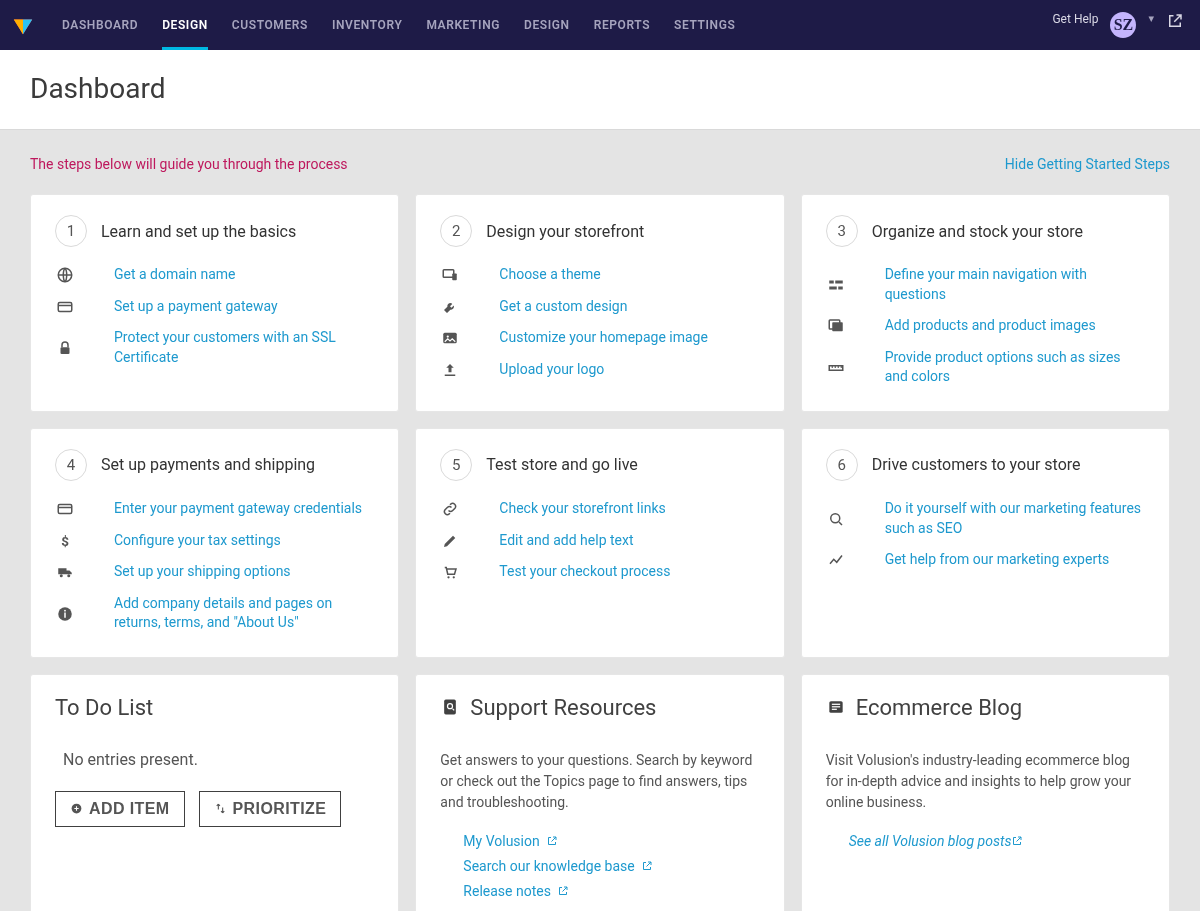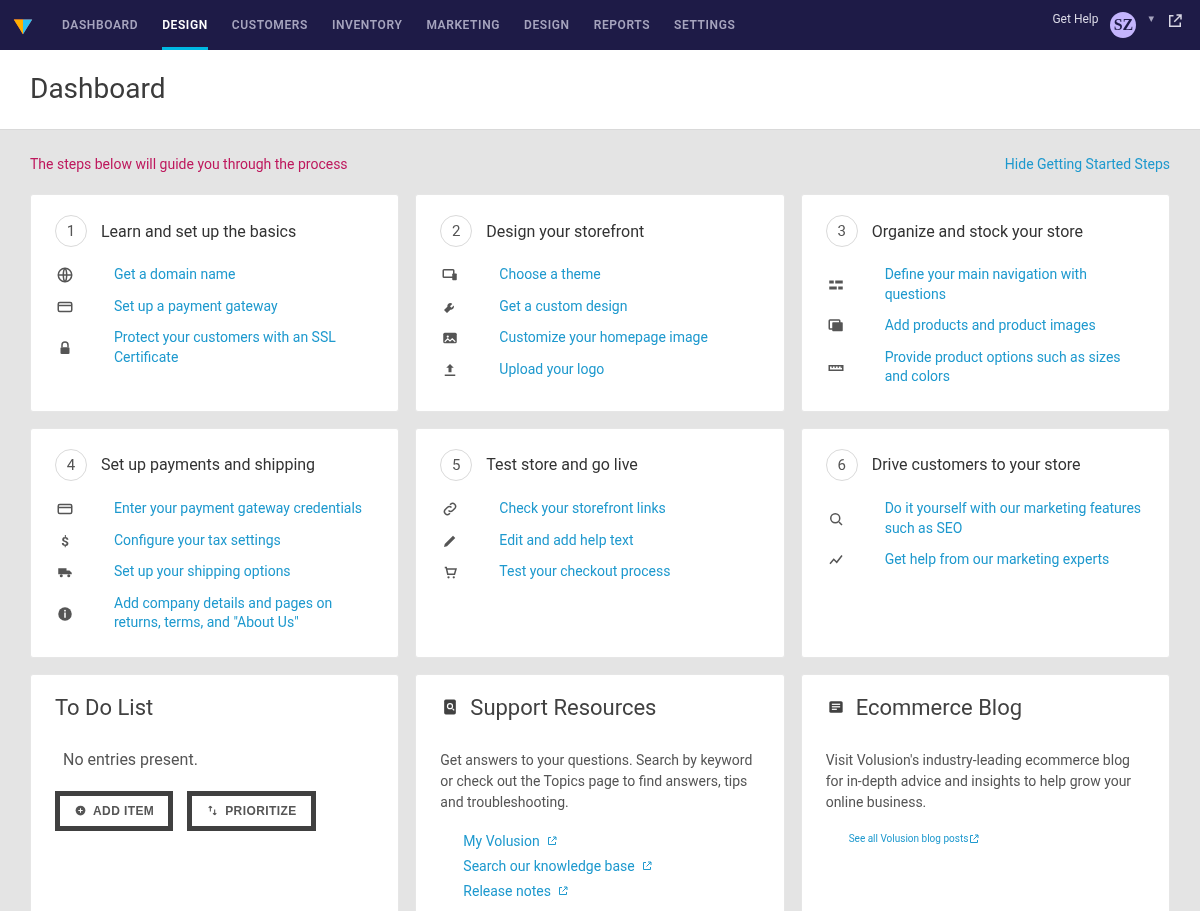--- a/index.html
+++ b/index.html
@@ -40,27 +40,27 @@
   .step-list li:last-child { margin-bottom: 0; }
   .step-list .ico { width: 20px; flex-shrink: 0; color: #555; display: flex; align-items: center; justify-content: center; margin-top: 1px; }
   .step-list .ico svg { width: 18px; height: 18px; }
   .step-list a { color: #1E99CE; font-size: 14px; line-height: 1.4; }
 
   
   .bottom-card-title { font-size: 22px; color: #414141; font-weight: 400; margin-bottom: 30px; display: flex; align-items: center; gap: 10px; }
   .bottom-card-title .tico svg { width: 20px; height: 20px; display: block; }
   .muted { color: #555; font-size: 14px; line-height: 1.5; }
   .btn-row { display: flex; gap: 14px; margin-top: 22px; }
-  .btn { border: 5px solid #404040; background: #fff; padding: 8px 14px; font-size: 12px; font-weight: 600; color: #555; letter-spacing: 0.4px; cursor: pointer; display: inline-flex; align-items: center; gap: 6px; }
+  .btn { border: 1px solid #404040; background: #fff; padding: 8px 14px; font-size: 16px; font-weight: 600; color: #555; letter-spacing: 0.4px; cursor: pointer; display: inline-flex; align-items: center; gap: 6px; }
   .btn svg { width: 13px; height: 13px; }
   .link-list { list-style: none; margin-top: 18px; }
   .link-list li { margin-bottom: 6px; }
   .link-list a { color: #1E99CE; font-size: 14px; display: inline-flex; align-items: center; gap: 6px; justify-content: flex-end; }
   .link-list svg, .see-all svg { width: 12px; height: 12px; stroke: #1E99CE; fill: none; stroke-width: 2; }
-  .see-all { color: #1E99CE; font-size: 10px; display: inline-flex; align-items: center; margin-top: 20px; cursor: pointer; }
+  .see-all { color: #1E99CE; font-size: 14px; display: inline-flex; align-items: center; margin-top: 20px; cursor: pointer; font-style: italic; }
   .todo-empty { color: #555; font-size: 16px; margin-top: 6px; margin-left: 8px; }
 </style>
 </head>
 <body>
 
 <svg width="0" height="0" style="position:absolute">
   <defs>
     <symbol id="i-globe" viewBox="0 0 24 24">
         <circle cx="12" cy="12" r="9" fill="none" stroke="currentColor" stroke-width="2"></circle>
         <path d="M3 12h18M12 3c3 3 3 15 0 18M12 3c-3 3-3 15 0 18" fill="none" stroke="currentColor" stroke-width="2"></path>

